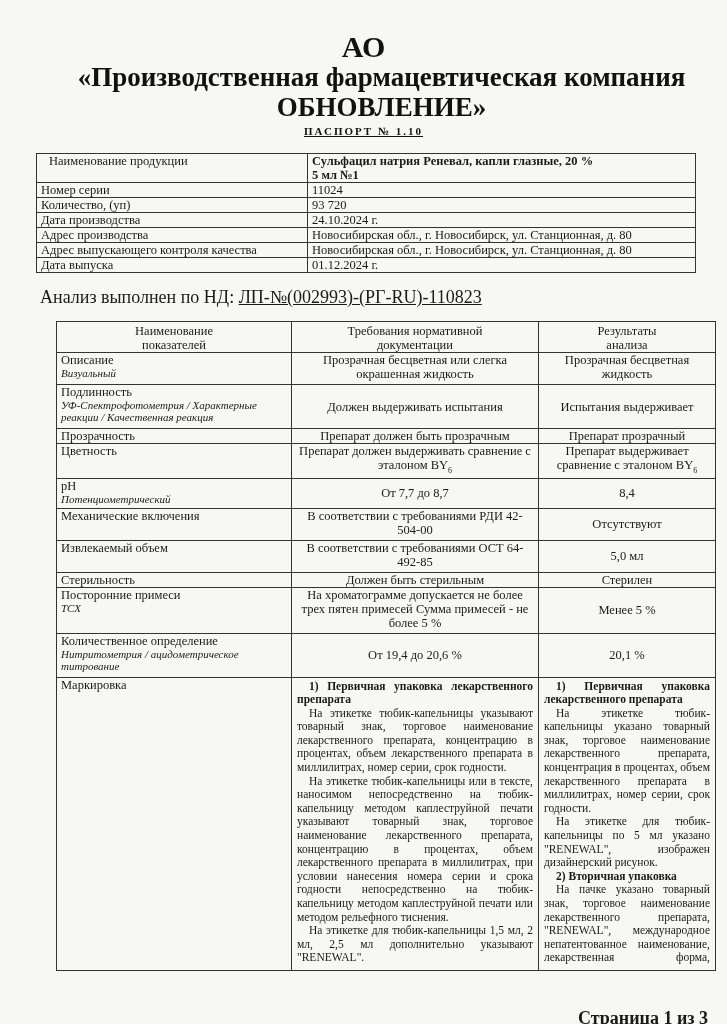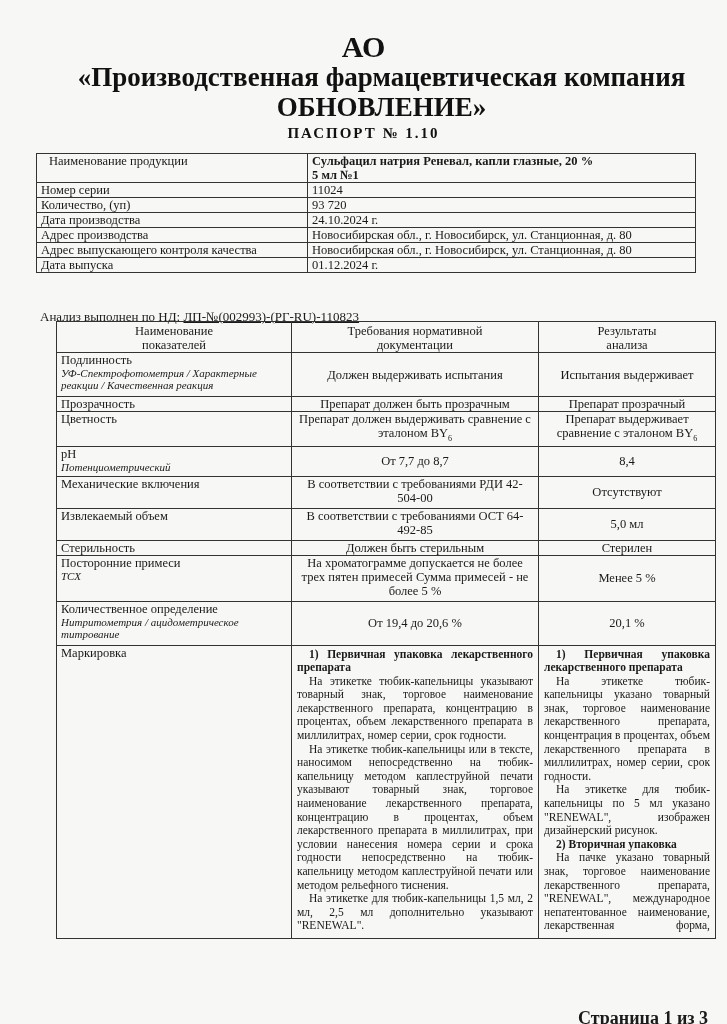--- a/index.html
+++ b/index.html
@@ -7,30 +7,30 @@
     width: 727px; height: 1024px; overflow: hidden;
     background: #f7f7f5;
     font-family: "Liberation Serif", "DejaVu Serif", serif;
     color: #1a1a1a;
     position: relative;
   }
   .page { position: absolute; left: 0; top: 0; width: 727px; height: 1024px; }
   .hdr { position: absolute; left: 0; width: 727px; text-align: center; font-weight: bold; color: #111; }
   .h-ao { top: 30px; font-size: 30px; }
   .h-company { top: 62px; font-size: 27px; line-height: 30px; left: 18px; }
-  .h-passport { top: 125px; font-size: 15px; letter-spacing: 2px; }
+  .h-passport { top: 125px; font-size: 11px; letter-spacing: 2px; text-decoration: underline; }
 
   table { border-collapse: collapse; position: absolute; }
   td { border: 1px solid #333; padding: 0 4px; vertical-align: top; font-size: 12.5px; line-height: 14px; }
 
   .info { left: 36px; top: 153px; width: 660px; }
   .info td:first-child { width: 254px; }
   .info td.bold { font-weight: bold; }
 
-  .nd { position: absolute; left: 40px; top: 309px; font-size: 13px; }
+  .nd { position: absolute; left: 40px; top: 287px; font-size: 18px; }
   .nd .ndval { text-decoration: underline; }
 
   .analysis { left: 36px; top: 321px; width: 660px; margin-left: 20px; }
   .analysis td.c1 { width: 226px; text-align: left; }
   .analysis td.c2 { width: 236px; text-align: center; }
   .analysis td.c3 { text-align: center; }
   .analysis td.head { text-align: center; vertical-align: middle; padding-top: 2px; }
   .method { font-style: italic; font-size: 11px; line-height: 12px; display: block; }
   .mid { vertical-align: middle !important; }
   sub { font-size: 8px; }
@@ -105,20 +105,28 @@
       <td class="c2 head">
         <div>Требования нормативной</div>
         <div>документации</div>
       </td>
       <td class="c3 head">
         <div>Результаты</div>
         <div>анализа</div>
       </td>
     </tr>
 
+    <tr style="height:32px">
+      <td class="c1">
+        <span>Описание</span>
+        <span class="method">Визуальный</span>
+      </td>
+      <td class="c2">Прозрачная бесцветная или слегка окрашенная жидкость</td>
+      <td class="c3">Прозрачная бесцветная жидкость</td>
+    </tr>
 
     <tr style="height:44px">
       <td class="c1">
         <span>Подлинность</span>
         <span class="method">УФ-Спектрофотометрия / Характерные реакции / Качественная реакция</span>
       </td>
       <td class="c2 mid">Должен выдерживать испытания</td>
       <td class="c3 mid">Испытания выдерживает</td>
     </tr>
 

